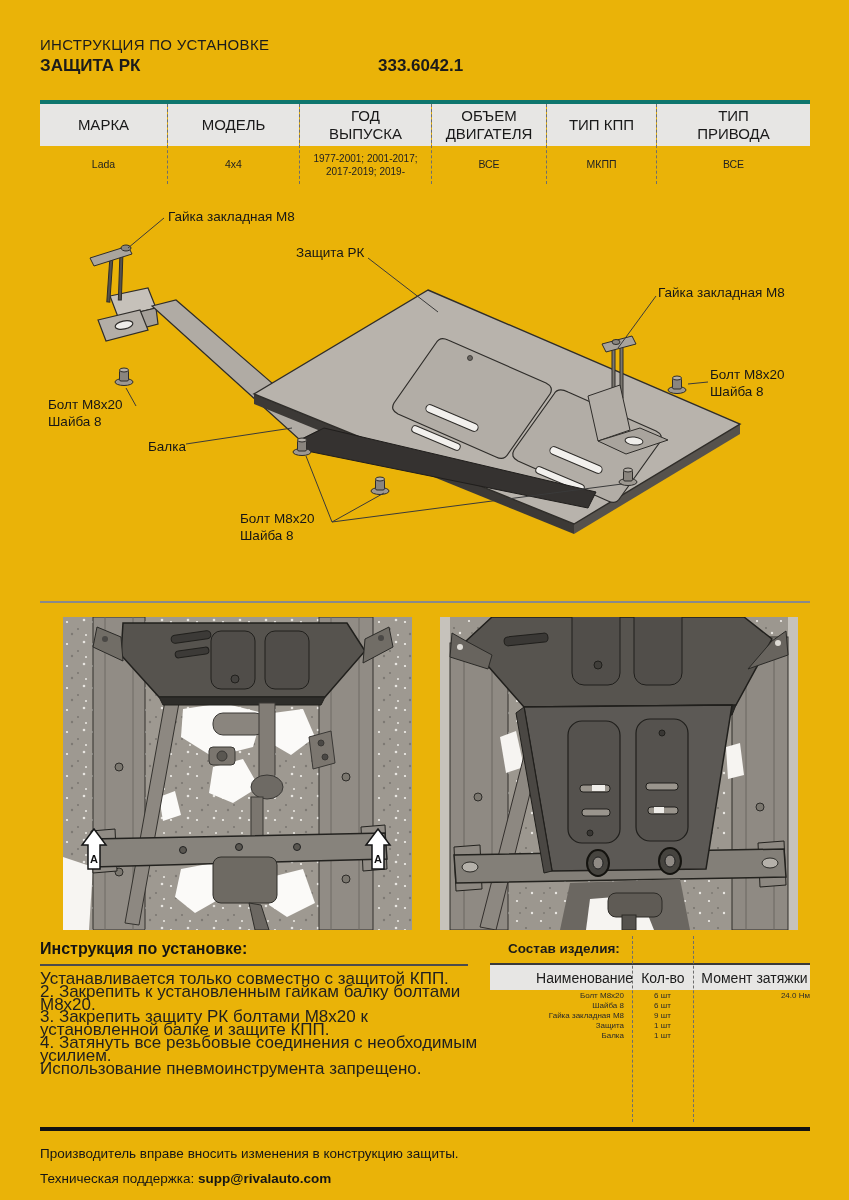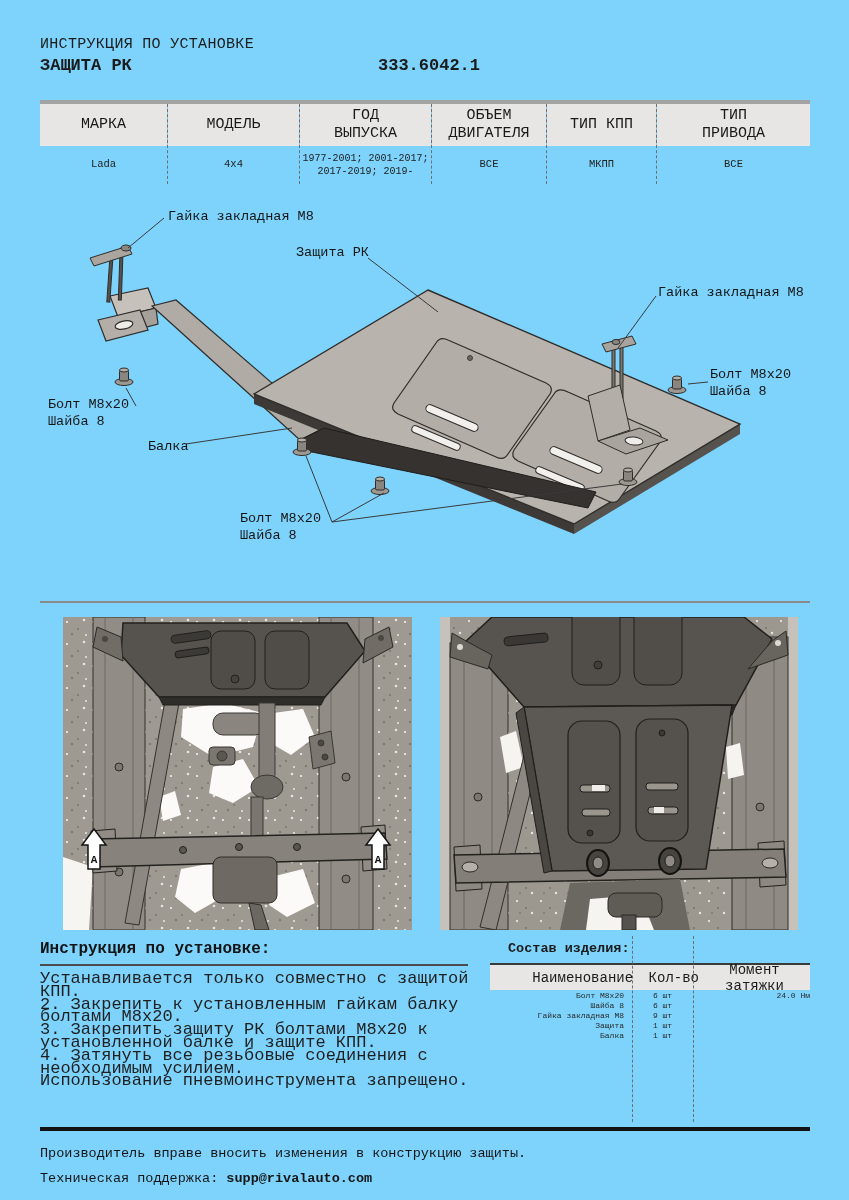--- a/index.html
+++ b/index.html
@@ -1,27 +1,27 @@
 <!DOCTYPE html>
 <html><head>
 <meta charset="utf-8">
 <style>
   html,body { margin:0; padding:0; background:#ffffff; }
-  .page { position:relative; width:849px; height:1200px; background:#7dd3fc; overflow:hidden;
-          font-family:Liberation Mono, monospace; color:#1b1b1b; }
+  .page { position:relative; width:849px; height:1200px; background:#eab308; overflow:hidden;
+          font-family:Liberation Sans, sans-serif; color:#1b1b1b; }
 
   
   .hdr { position:absolute; left:40px; top:36px; width:770px; }
   .hdr-sub { font-size:15px; letter-spacing:0.3px; color:#1c1c1c; }
   .hdr-row { position:relative; margin-top:3px; height:20px; }
   .hdr-product { font-size:17px; font-weight:bold; }
   .hdr-part { position:absolute; left:338px; top:0; font-size:17px; font-weight:bold;text-align:right; }
 
   
-  .spec-table { position:absolute; left:40px; top:100px; width:770px; border-top:4px solid #a3a3a3;
+  .spec-table { position:absolute; left:40px; top:100px; width:770px; border-top:4px solid #0f766e;
                 display:flex; box-sizing:border-box; }
   .spec-col { box-sizing:border-box; border-right:1px dashed #6e6e6e; }
   .spec-col:last-child { border-right:none; }
   .spec-th { height:42px; background:#e7e6e4; display:flex; align-items:center; justify-content:center;
              text-align:center; font-size:15px; line-height:1.2; white-space:pre-line; color:#191919; }
   .spec-td { height:38px; display:flex; align-items:center; justify-content:center; text-align:center;
              font-size:10.5px; line-height:1.3; white-space:pre-line; color:#222; }
 
   
   .diagram { position:absolute; left:40px; top:198px; width:770px; height:392px; }
@@ -38,21 +38,21 @@
   .instructions { position:absolute; left:40px; top:940px; width:445px; }
   .inst-title { font-size:16px; font-weight:bold; color:#141414; }
   .inst-rule { width:428px; height:2px; background:#4c4c4c; margin:6px 0 7px 0; }
   .inst-line { font-size:17px; line-height:12.8px; color:#1f1f1f; }
 
   
   .parts-title { position:absolute; left:508px; top:941px; font-size:13.5px; font-weight:bold; }
   .parts-table { position:absolute; left:490px; top:963px; width:320px; border-top:2px solid #3a3a3a; }
   .parts-head { display:flex; background:#e7e6e4; height:25px; align-items:center; }
   .ph-name { width:142px; text-align:right; padding-right:8px; box-sizing:border-box; font-size:14px;margin-left:16px; }
-  .ph-qty { width:61px; text-align:right; font-size:14px; }
+  .ph-qty { width:61px; text-align:left; font-size:14px; }
   .ph-torque { width:117px; text-align:center; font-size:14px; }
   .parts-row { display:flex; height:10px; align-items:center; font-size:8px; color:#2a2a2a; }
   .parts-row:first-of-type { margin-top:5px; }
   .pr-name { width:142px; text-align:right; padding-right:8px; box-sizing:border-box; }
   .pr-qty { width:61px; text-align:center; }
   .pr-torque { width:117px; text-align:right; }
   .vdash { position:absolute; top:936px; height:186px; width:0; border-left:1px dashed #6e6e6e; }
   .vdash-1 { left:632px; } .vdash-2 { left:693px; }
 
   

